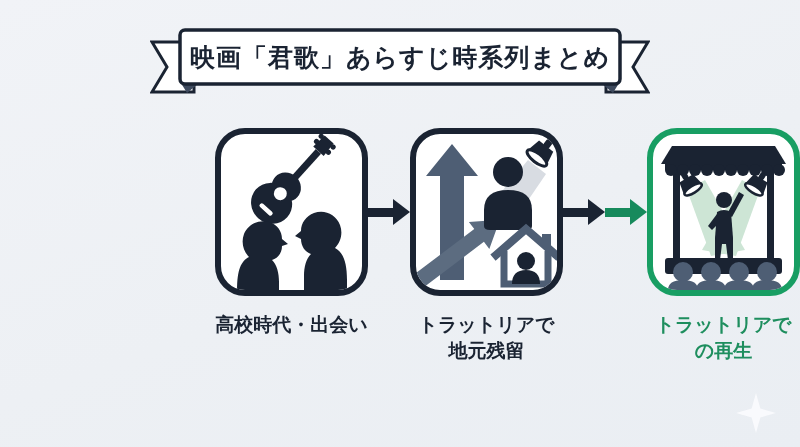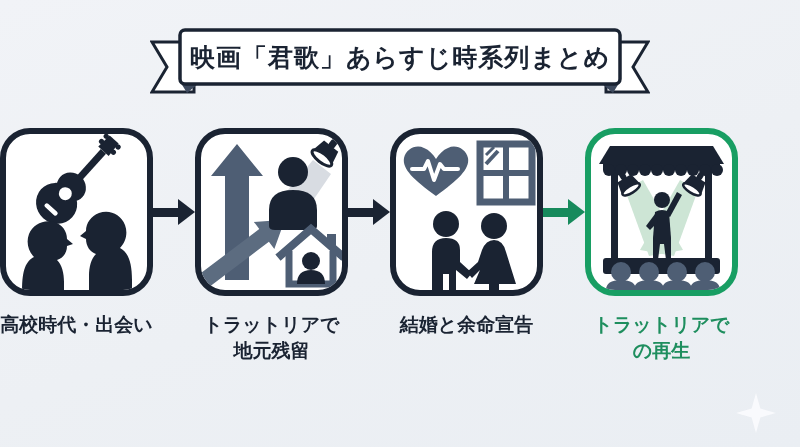--- a/index.html
+++ b/index.html
@@ -10,21 +10,21 @@
   }
   
   .banner{width:500px;height:74px;margin:26px auto 0;position:relative;}
   .banner svg{position:absolute;left:0;top:0;}
   .banner-title{
     position:absolute;left:30px;top:4px;width:440px;height:54px;
     display:flex;align-items:center;justify-content:center;
     font-size:25px;font-weight:700;color:var(--navy);letter-spacing:1px;
   }
   
-  .flow{display:flex;justify-content:flex-start;align-items:flex-start;margin-top:28px;}
+  .flow{display:flex;justify-content:flex-end;align-items:flex-start;margin-top:28px;}
   .step{width:153px;display:flex;flex-direction:column;align-items:center;flex:0 0 auto;}
   .box{
     width:153px;height:168px;box-sizing:border-box;background:#fff;
     border:6px solid var(--navy);border-radius:30px;overflow:hidden;
   }
   .step.highlight .box{border-color:var(--green);}
   .box svg{display:block;width:141px;height:156px;}
   .arrow{display:flex;align-items:center;width:42px;flex:0 0 auto;margin-top:71px;}
   .arrow .shaft{flex:1;height:9px;background:var(--navy);}
   .arrow .head{width:0;height:0;border-left:17px solid var(--navy);
@@ -123,44 +123,20 @@
       </div>
       <div class="step-label">トラットリアで
 地元残留</div>
     </div>
 
     <div class="arrow">
       <div class="shaft"></div>
         <div class="head"></div>
     </div>
 
-    <div class="step">
-      <div class="box">
-        <svg viewBox="0 0 141 156">
-          <g>
-            <path d="M40,62 C18,46 6,35 8,24 C10,15 20,10 28,14 C33,16 37,20 40,25 C43,20 47,16 52,14 C60,10 70,15 72,24 C74,35 62,46 40,62 Z" class="slate"></path>
-            <polyline points="16,35 28,35 32,27 38,46 44,30 48,35 62,35" class="stroke-white" stroke-width="4" stroke-linecap="round" stroke-linejoin="round"></polyline>
-          </g>
-          <g>
-            <rect x="84" y="10" width="52" height="58" class="stroke-slate" stroke-width="7"></rect>
-            <line x1="110" y1="10" x2="110" y2="68" class="stroke-slate" stroke-width="6"></line>
-            <line x1="84" y1="39" x2="136" y2="39" class="stroke-slate" stroke-width="6"></line>
-            <line x1="90" y1="30" x2="102" y2="17" class="stroke-slate" stroke-width="4"></line>
-            <line x1="90" y1="21" x2="98" y2="13" class="stroke-slate" stroke-width="3"></line>
-          </g>
-          <g>
-            <circle cx="50" cy="90" r="13" class="navy"></circle>
-            <path d="M36,156 L36,118 Q36,104 50,104 Q64,104 64,116 L64,128 L76,139 L71,145 L60,136 L60,156 L53,156 L53,140 L47,140 L47,156 Z" class="navy"></path>
-            <circle cx="98" cy="92" r="13" class="navy"></circle>
-            <path d="M93,156 L93,150 L78,150 L84,136 L76,144 L71,138 L82,128 L86,116 Q90,106 98,106 Q107,106 110,118 L120,150 L103,150 L103,156 Z" class="navy"></path>
-          </g>
-        </svg>
-      </div>
-      <div class="step-label">結婚と余命宣告</div>
-    </div>
 
     <div class="arrow green">
       <div class="shaft"></div>
         <div class="head"></div>
     </div>
 
     <div class="step highlight">
       <div class="box">
         <svg viewBox="0 0 141 156">
           <rect x="20" y="36" width="7" height="96" class="navy"></rect>

